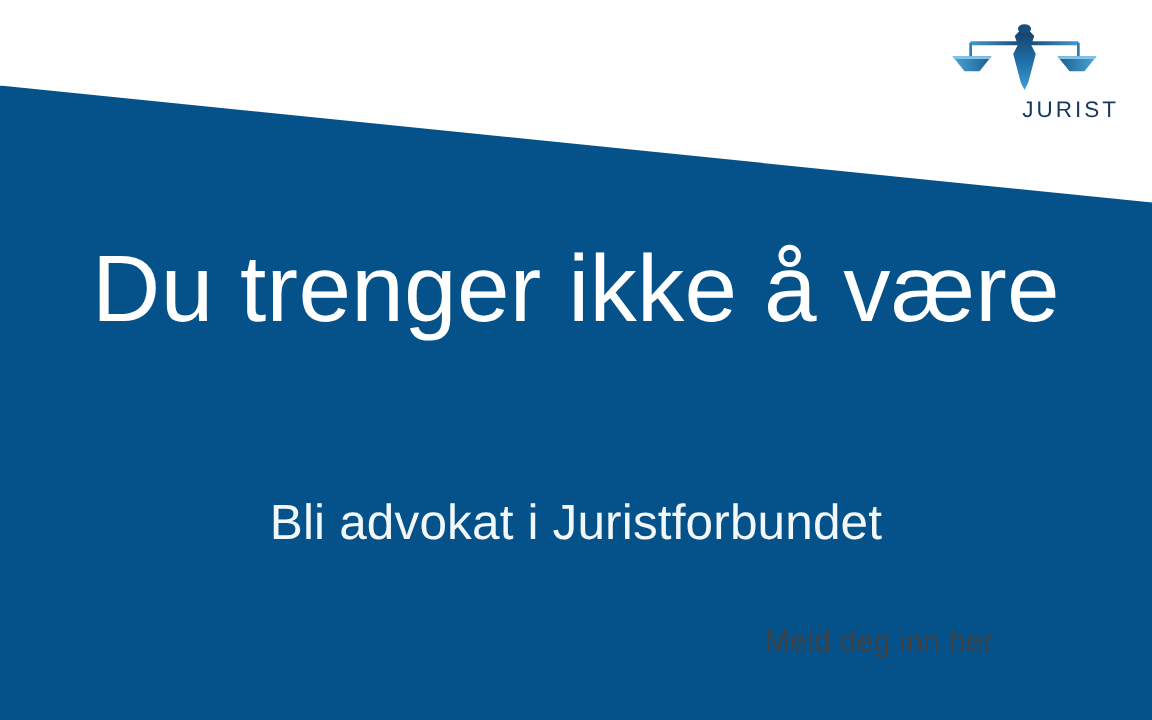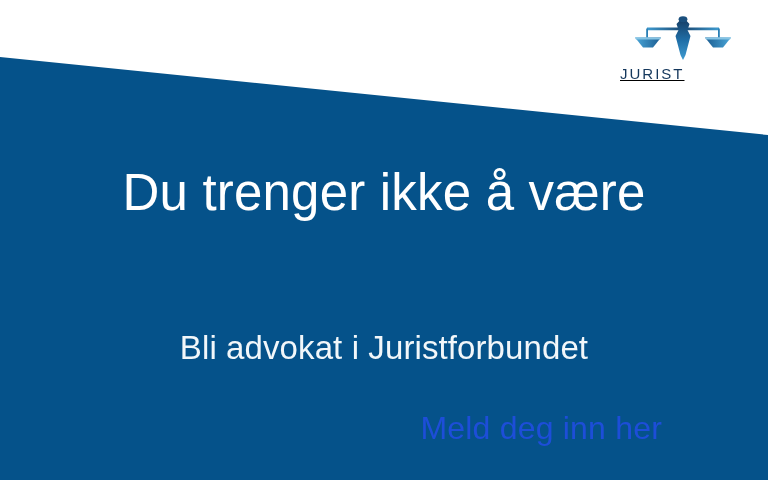--- a/index.html
+++ b/index.html
@@ -35,23 +35,22 @@
     z-index: 1;
   }
 
   
   .logo {
     position: absolute;
     right: 22px;
     top: 14px;
     width: 126px;
     z-index: 3;
-    text-align: left;
+    text-align: right;
     user-select: none;
-    text-decoration: underline;
   }
   .logo-mark {
     display: block;
     width: 100px;
     height: 46px;
     margin: 0 auto 6px auto;
   }
   .logo-wordmark {
     line-height: 1.12;
   }
@@ -77,21 +76,21 @@
 
   .headline {
     position: absolute;
     left: 0;
     top: 160px;
     width: 768px;
     text-align: center;
     color: #ffffff;
     font-family: "Liberation Sans", sans-serif;
     font-weight: 300;
-    font-size: 51px;
+    font-size: 63px;
     line-height: 66px;
     letter-spacing: 0.2px;
     white-space: nowrap;
   }
   .headline-line {
     display: block;
   }
 
   .subheadline {
     position: absolute;
@@ -105,24 +104,24 @@
     font-size: 33px;
     line-height: 42px;
     letter-spacing: 0.1px;
     white-space: nowrap;
   }
 
   .cta {
     position: absolute;
     right: 106px;
     top: 410px;
-    color: #1d4ed8;
+    color: #404040;
     font-family: "Liberation Sans", sans-serif;
     font-weight: 400;
-    font-size: 32px;
+    font-size: 20px;
     line-height: 36px;
     letter-spacing: 0.2px;
     white-space: nowrap;
     cursor: pointer;
   }
 </style>
 </head>
 <body>
 
 <div class="banner">

